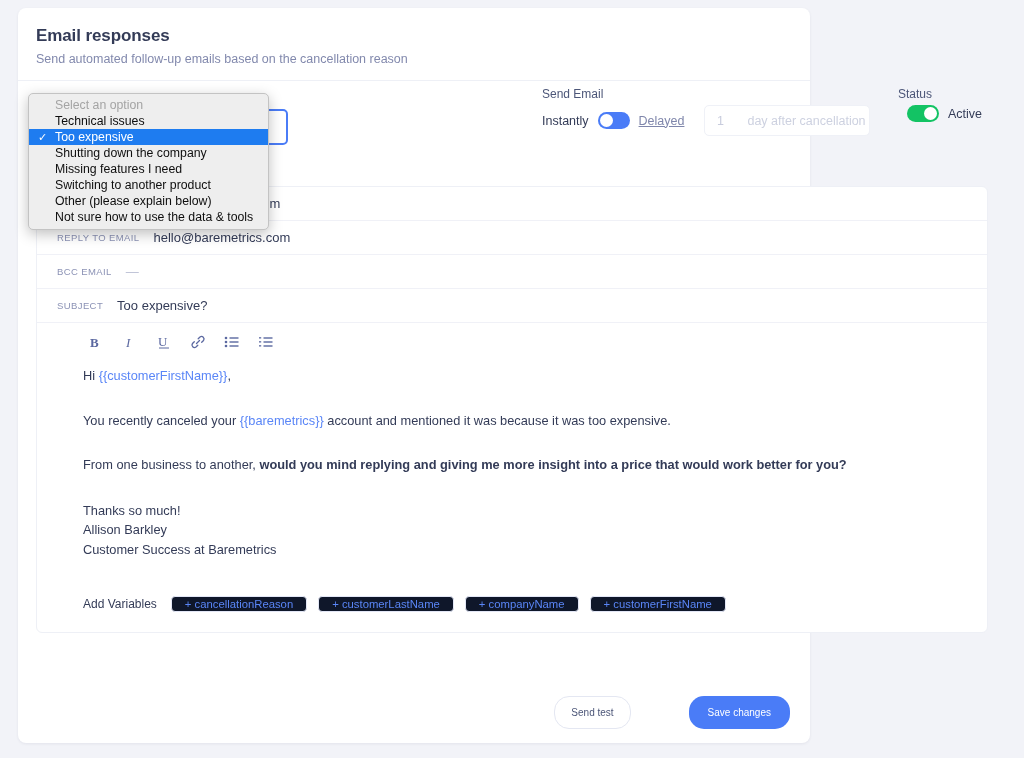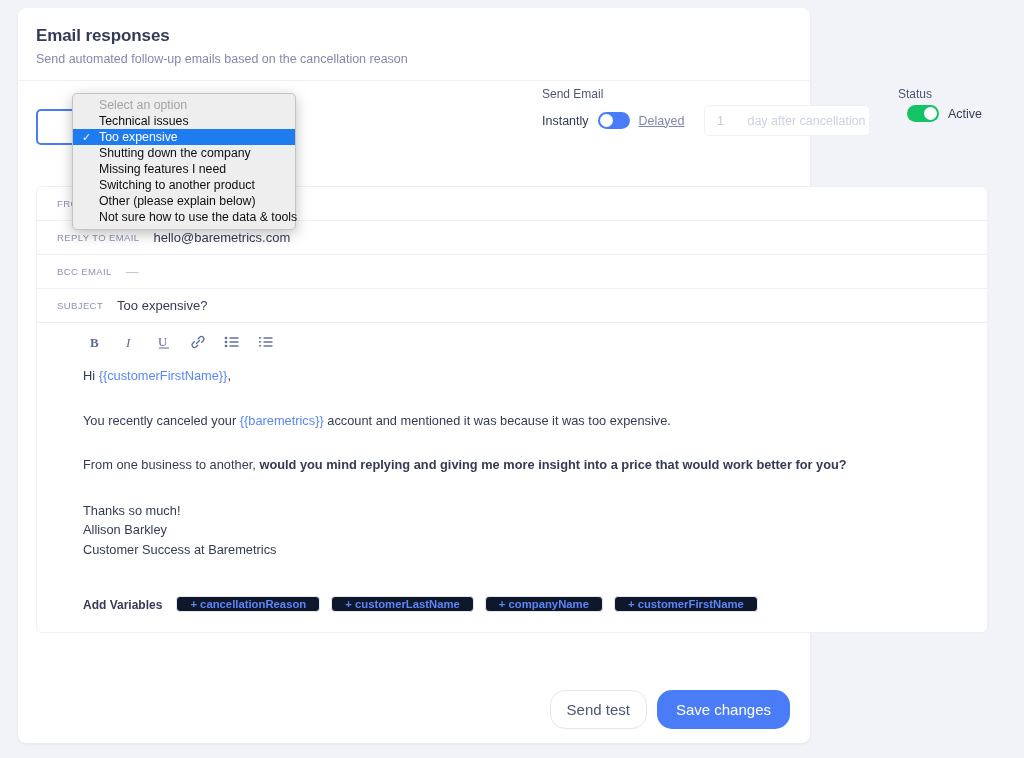--- a/index.html
+++ b/index.html
@@ -121,29 +121,28 @@
   
   .status-block {
     position: absolute;
     left: 880px; top: 6px;
   }
 
   
   .dropdown {
     position: absolute;
     left: 28px; top: 93px;
-    width: 224px;
+    width: 241px;
     background: #eeeeee;
     border: 1px solid #c3c3c3;
     border-radius: 5px;
     box-shadow: 0 4px 14px rgba(0,0,0,.25);
     padding: 3px 0 4px 0;
     z-index: 40;
     font-family: "Liberation Sans", sans-serif;
-    margin-left: 44px;
   }
   .dd-item {
     height: 16px;
     line-height: 16px;
     padding-left: 26px;
     font-size: 12.3px;
     color: #0e0e0e;
     position: relative;
     white-space: nowrap;
   }
@@ -213,24 +212,23 @@
     line-height: 1.45;
   }
   .email-body p { margin: 0 0 26px 0; }
   .email-body p.sig { margin: 0; line-height: 1.55; }
   .var { color: #5a86f7; }
   .bold { font-weight: bold; }
 
   
   .addvars {
     display: flex;
-    align-items: flex-end;
+    align-items: center;
     padding: 36px 0 20px 46px;
     gap: 11px;
-    font-weight: bold;
   }
   .addvars-label {
     font-size: 12px;
     color: #333b57;
     margin-right: 3px;
   }
   .var-chip {
     border: 1px solid #e3e7f6;
     border-radius: 4px;
     background: #0f172a;
@@ -241,25 +239,26 @@
   }
 
   
   .footer {
     position: absolute;
     right: 20px; bottom: 14px;
     display: flex;
     gap: 10px;
   }
   .btn {
-    font-size: 15px;
+    font-size: 10px;
     border-radius: 15px;
     padding: 10px 16px;
     border: 1px solid transparent;
     font-family: "Liberation Sans", sans-serif;
+    margin-left: 48px;
   }
   .btn-secondary {
     background: #fff;
     border-color: #e4e7f2;
     color: #4c5678;
   }
   .btn-primary {
     background: #4a7cf7;
     color: #ffffff;
     padding: 10px 18px;

